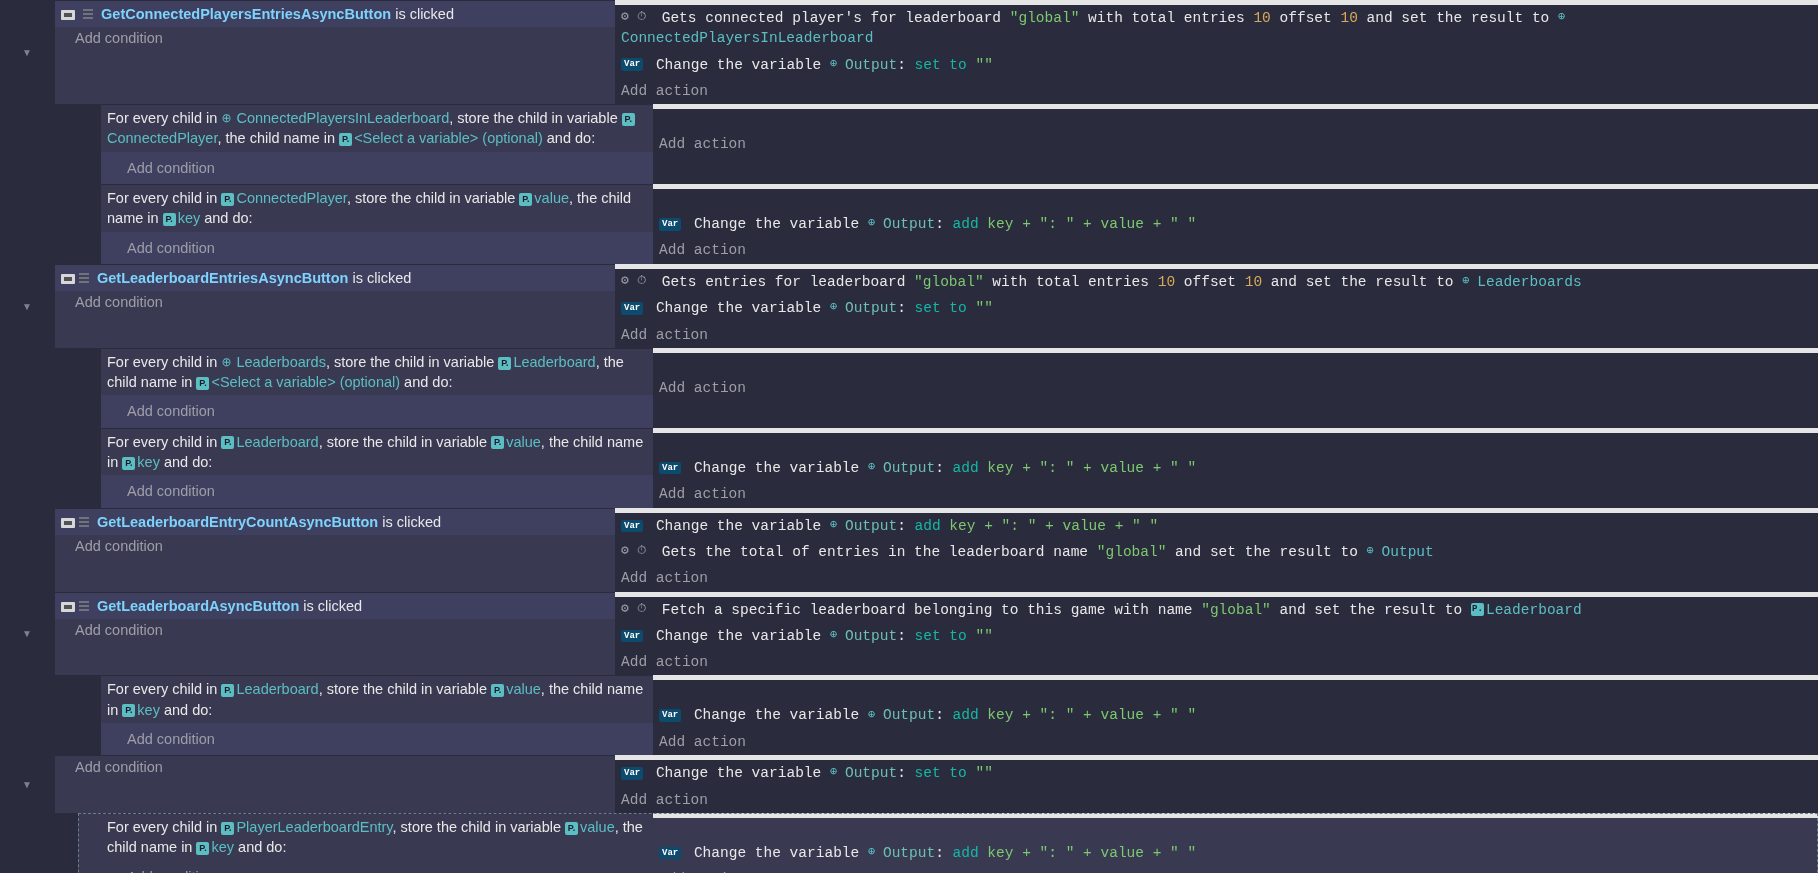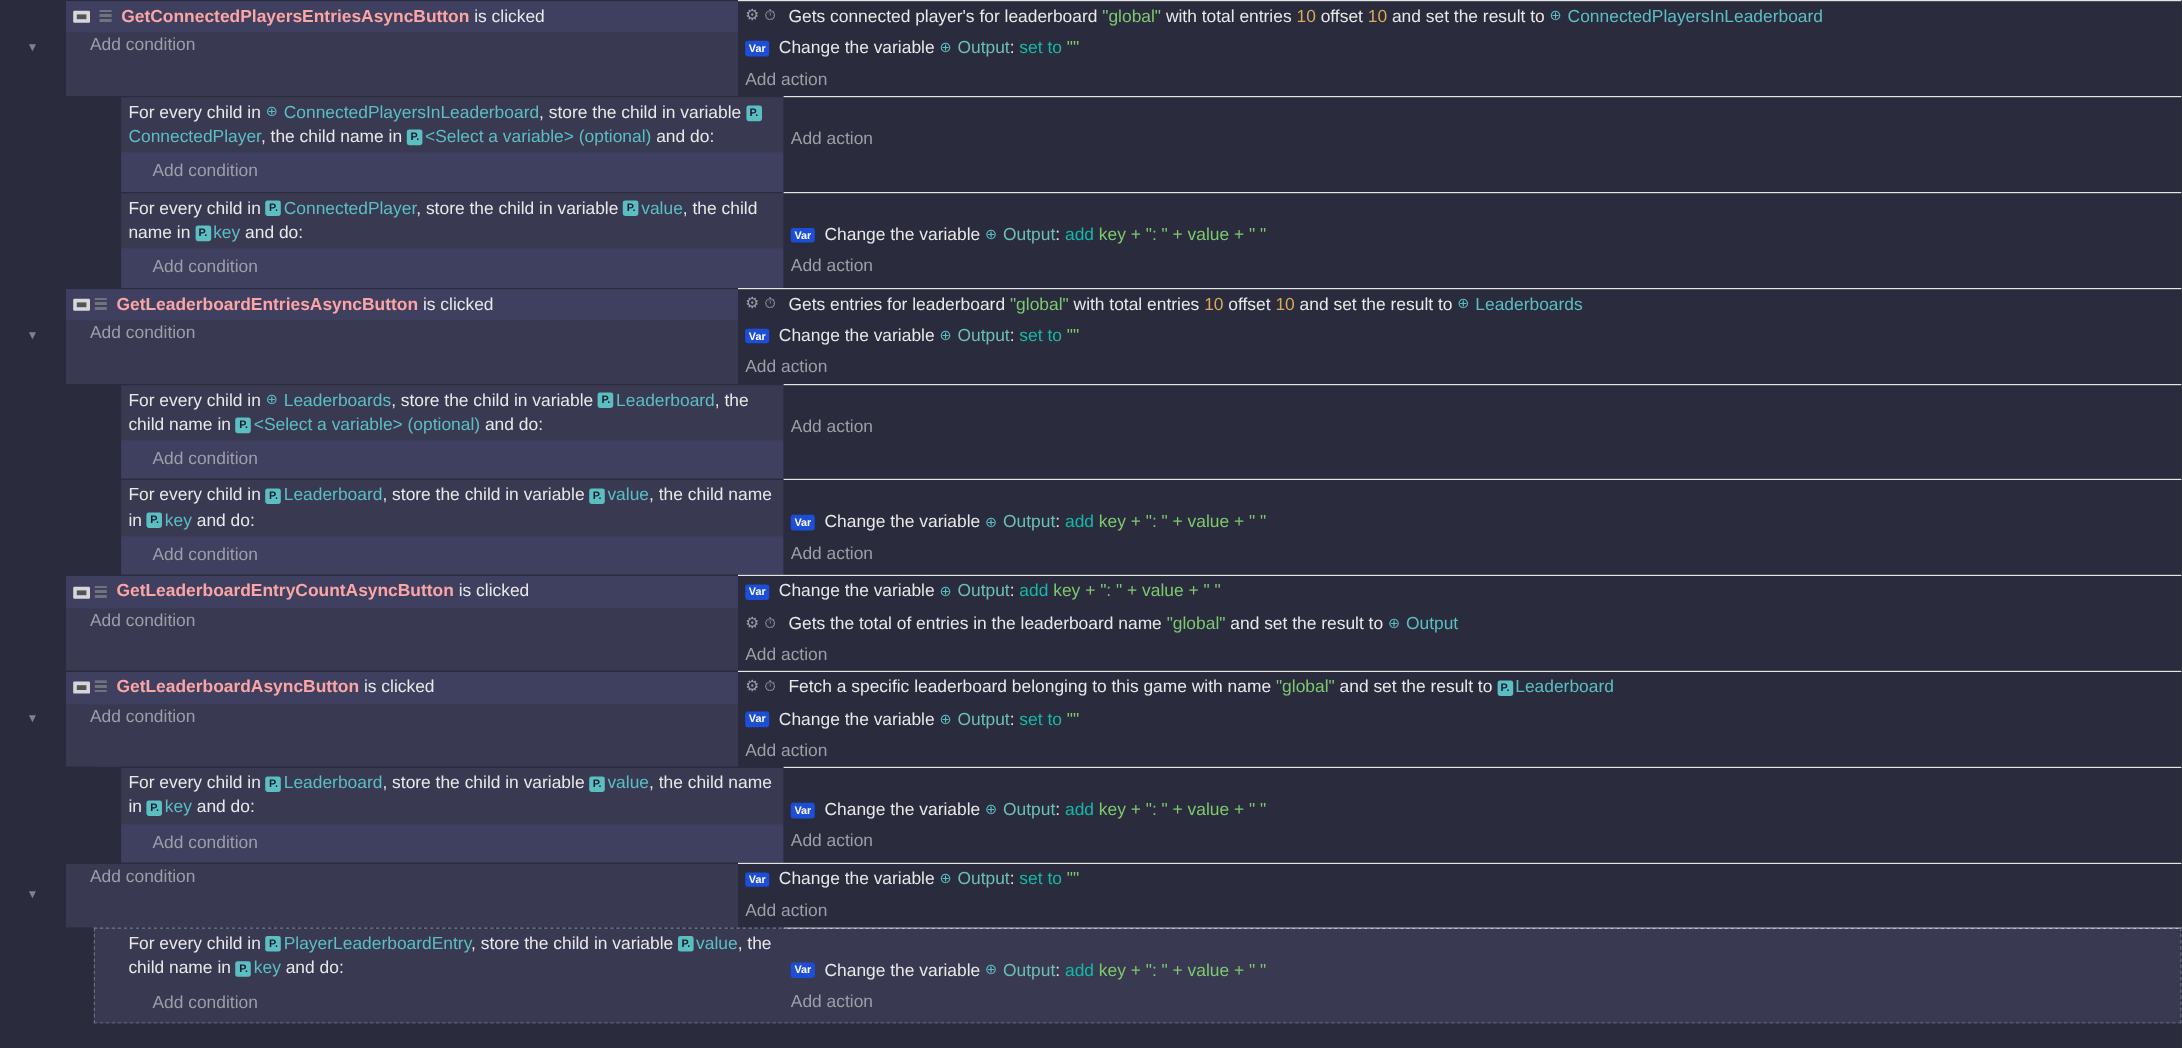--- a/index.html
+++ b/index.html
@@ -3,35 +3,35 @@
 <meta charset="utf-8">
 <style>
 * { box-sizing: border-box; margin: 0; padding: 0; }
 body { font-family: "Segoe UI", Arial, sans-serif; font-size: 14.5px; background: #2a2b3c; color: #c8c8d0; width: 1818px; overflow-x: hidden; }
 .ev { display: flex; position: relative; }
 .gutter { width: 55px; flex-shrink: 0; position: relative; }
 .arrow { position: absolute; top: 50%; left: 22px; transform: translateY(-50%); color: #808090; font-size: 10px; }
 .panes { flex: 1; display: flex; }
 .cond-pane { width: 560px; flex-shrink: 0; background: #393a52; border-top: 1px solid #2a2b3c; }
 .cond-pane.sub1 { margin-left: 23px; width: 552px; }
-.act-pane { flex: 1; background: #2a2b3c; border-top: 1px solid #e5e5e5; }
+.act-pane { flex: 1; background: #2a2b3c; border-top: 5px solid #e5e5e5; font-family: Liberation Mono, monospace; }
 .row { padding: 3px 6px; min-height: 22px; line-height: 1.4; }
 .alt { background: #3f4060; }
 .sel { background: #393a52; outline: 1px dashed #6b7c8f; outline-offset: -1px; }
-.txt-pink { color: #fca5a5; font-weight: 600; }
+.txt-pink { color: #7dd3fc; font-weight: 600; }
 .txt-cyan { color: #5bbec3; }
 .txt-teal { color: #6cbfb4; }
 .txt-green { color: #7dc96f; }
 .txt-yellow { color: #d8a958; }
 .txt-red { color: #14b8a6; margin-top: 47px; }
 .txt-white { color: #e8e8e8; }
 .ico-btn { display: inline-block; width: 14px; height: 10px; background: #e8e8e8; border-radius: 1px; vertical-align: middle; position: relative; margin-right: 4px; opacity: 0.9; }
 .ico-btn::after { content: ""; position: absolute; left: 3px; top: 3px; width: 8px; height: 4px; background: #555; }
 .ico-drag { display: inline-block; width: 10px; height: 12px; vertical-align: middle; margin-right: 4px; opacity: 0.7; background: repeating-linear-gradient(to bottom, #888 0 2px, transparent 2px 4px); }
-.ico-var { display: inline-block; padding: 0 3px; font-size: 9px; font-weight: bold; color: #fff; background: #1d4ed8; border-radius: 2px; vertical-align: middle; margin-right: 4px; }
+.ico-var { display: inline-block; padding: 0 3px; font-size: 9px; font-weight: bold; color: #fff; background: #0c4a6e; border-radius: 2px; vertical-align: middle; margin-right: 4px; }
 .ico-gear { display: inline-block; width: 14px; height: 14px; vertical-align: middle; margin-right: 2px; position: relative; opacity: 0.8; }
 .ico-gear::before { content: "⚙"; color: #b8b8c0; font-size: 13px; position: absolute; top: -3px; left: 0; }
 .ico-async { display: inline-block; width: 14px; height: 14px; vertical-align: middle; margin-right: 2px; position: relative; opacity: 0.9; }
 .ico-async::before { content: "⏱"; color: #b8b8c0; font-size: 12px; position: absolute; top: -2px; left: 0; }
 .ico-struct { display: inline-block; width: 12px; height: 12px; vertical-align: middle; margin-right: 3px; position: relative; }
 .ico-struct::before { content: "⊕"; color: #5bbec3; font-size: 12px; position: absolute; top: -3px; left: 0; }
 .ico-P { display: inline-block; width: 13px; height: 13px; vertical-align: middle; margin-right: 2px; background: #5bbec3; border-radius: 2px; font-size: 9px; font-weight: bold; color: #1a1a2a; text-align: center; line-height: 13px; }
 .add-link { color: #9e9ea8; cursor: pointer; }
 .cond-pane .add-link { padding: 3px 20px; display: block; }
 .subgutter { width: 23px; flex-shrink: 0; background: #2a2b3c; position: relative; }

